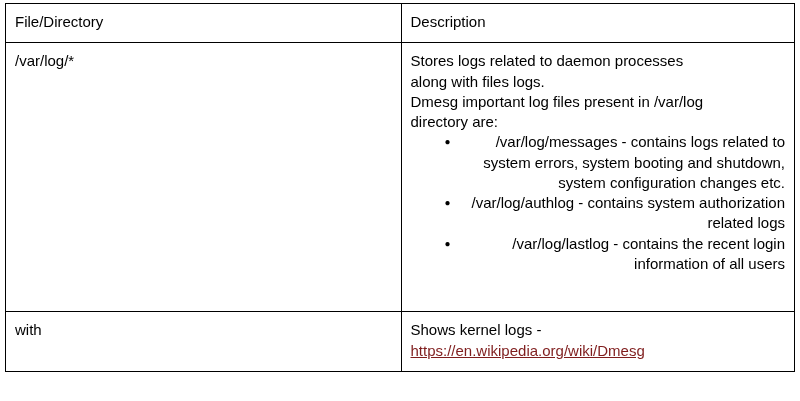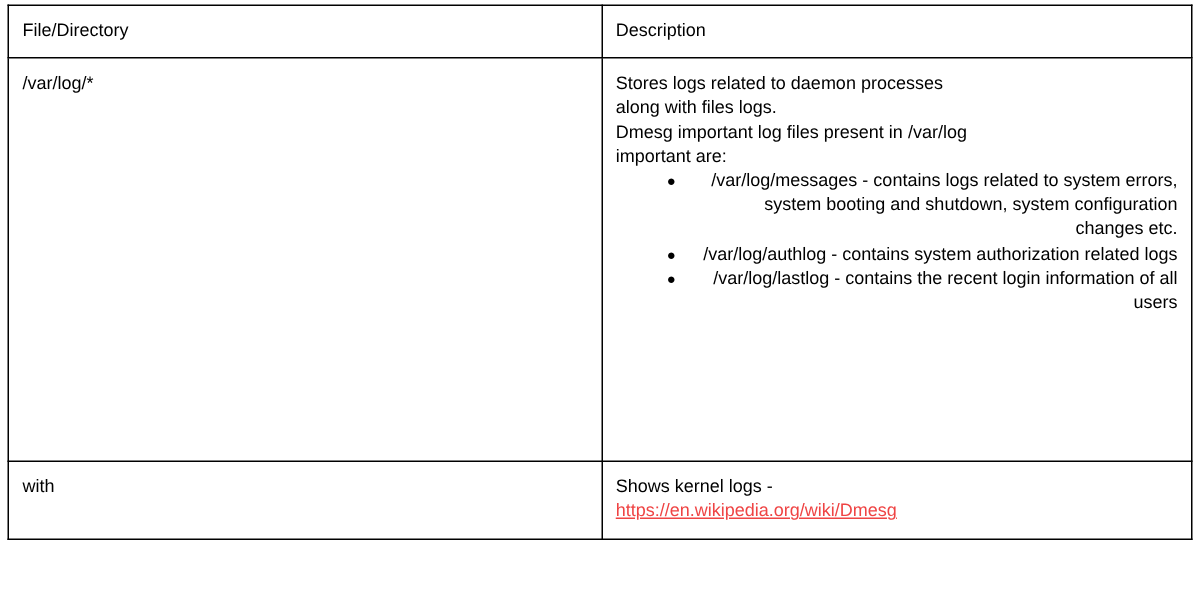--- a/index.html
+++ b/index.html
@@ -23,21 +23,21 @@
   table.doc-table {
     border-collapse: collapse;
     table-layout: fixed;
     width: 790px;
     margin: 3px 0 0 5px;
   }
   table.doc-table td {
     border: 1px solid #000000;
     vertical-align: top;
     padding: 8px 9px 10px 9px;
-    font-size: 12px;
+    font-size: 15px;
     line-height: 1.35;
   }
   col.c1 { width: 395px; }
   col.c2 { width: 393px; }
 
   .cell-text {
     display: block;
     white-space: pre-wrap;
   }
   ul.bullets {
@@ -54,21 +54,21 @@
   }
   ul.bullets li::before {
     content: "\25CF";
     position: absolute;
     left: 0;
     top: 0;
     font-size: 10px;
     line-height: 1.95;
   }
   a.weblink {
-    color: #ef4444;
+    color: #7f1d1d;
     text-decoration: underline;
   }
   .row-tall td { height: 250px; }
 </style>
 </head>
 <body>
 
 <div class="page">
   <table class="doc-table">
     <colgroup>
@@ -86,21 +86,21 @@
       </tr>
 
       <tr class="row-tall">
         <td>
           <span class="cell-text">/var/log/*</span>
         </td>
         <td>
           <span class="cell-text">Stores logs related to daemon processes</span>
           <span class="cell-text">along with files logs.</span>
           <span class="cell-text">Dmesg important log files present in /var/log</span>
-          <span class="cell-text">important are:</span>
+          <span class="cell-text">directory are:</span>
           <ul class="bullets">
             <li><span>/var/log/messages - contains logs related to system errors, system booting and shutdown, system configuration changes etc.</span></li>
             <li><span>/var/log/authlog - contains system authorization related logs</span></li>
             <li><span>/var/log/lastlog - contains the recent login information of all users</span></li>
           </ul>
         </td>
       </tr>
 
       <tr>
         <td>

